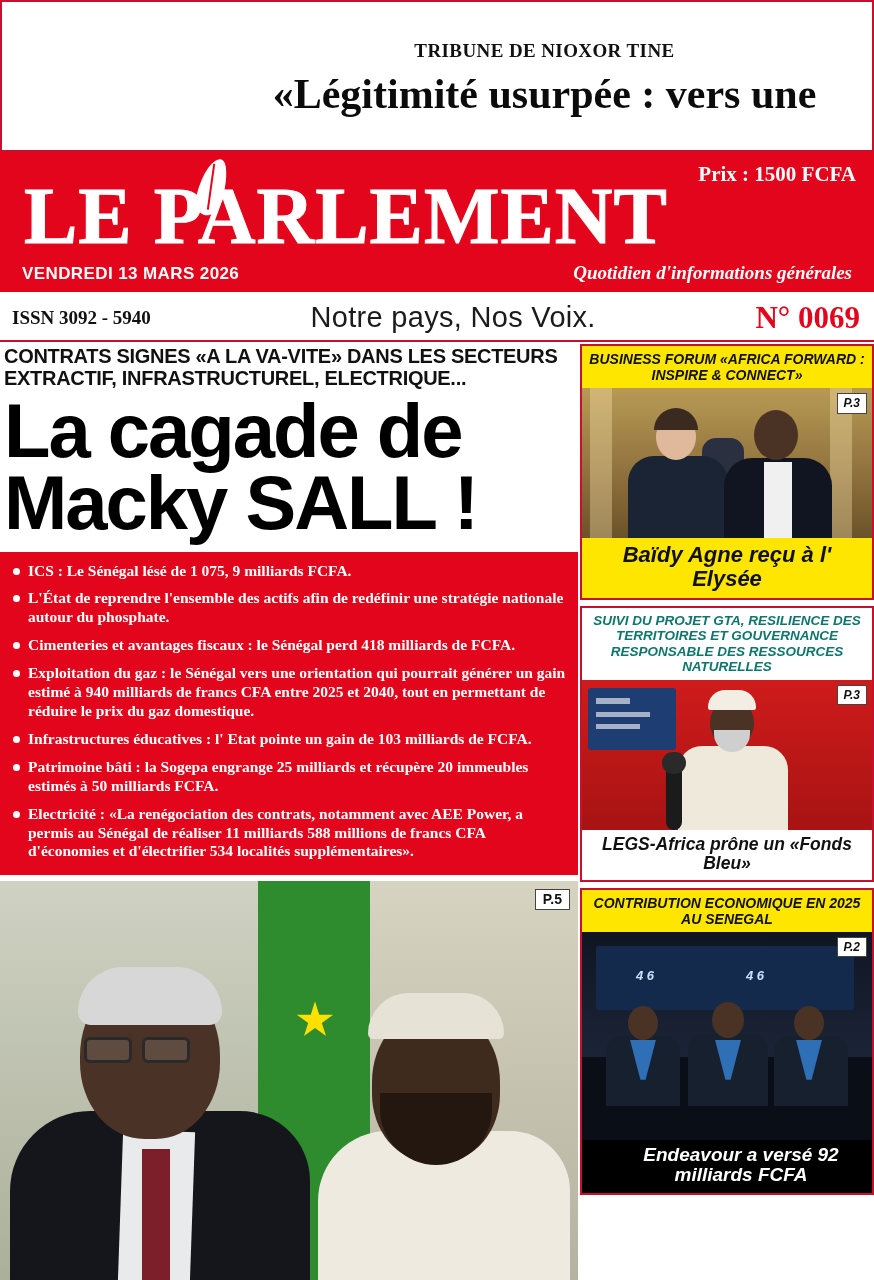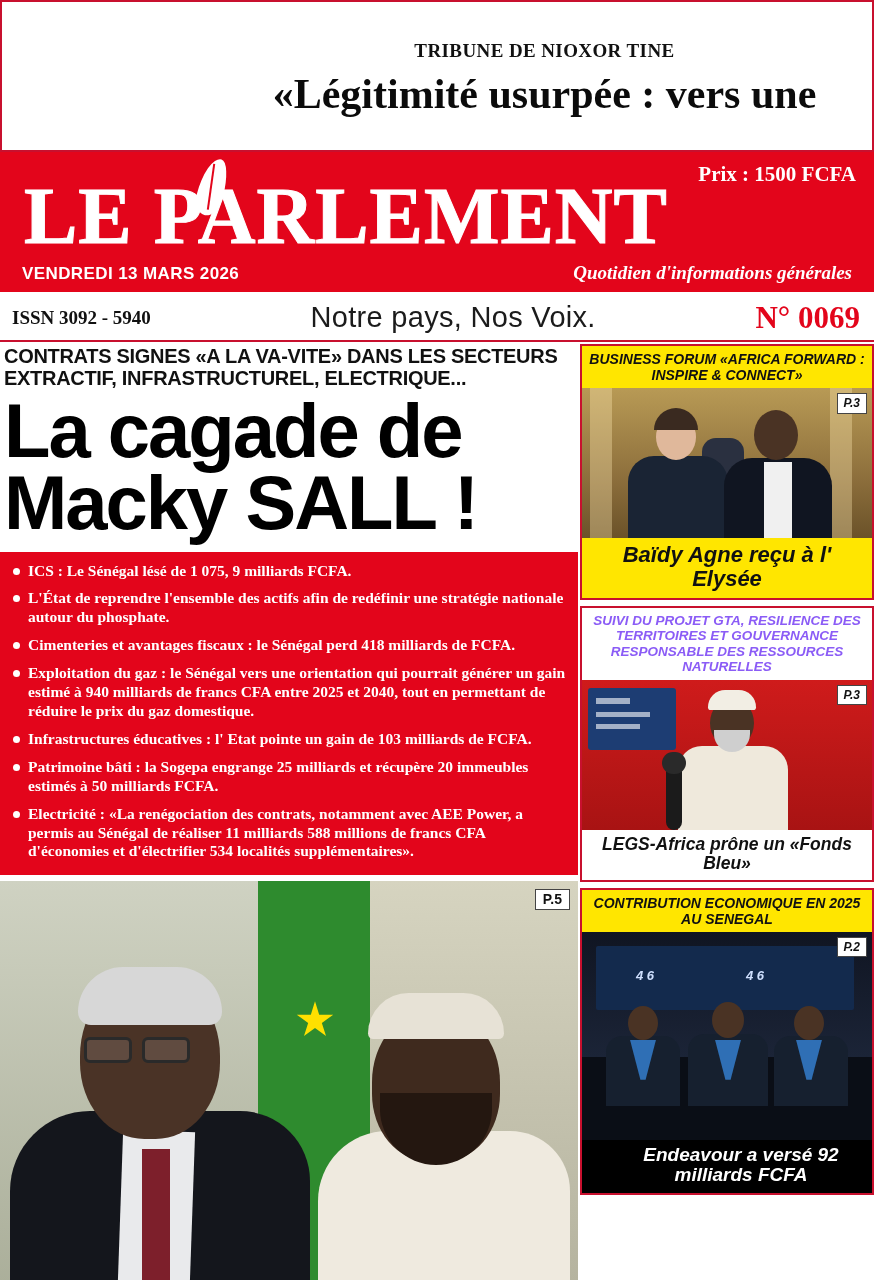--- a/index.html
+++ b/index.html
@@ -222,21 +222,21 @@
   
   .right-col {
     position: absolute; left: 580px; top: 344px; width: 294px; height: 936px;
   }
   .box { border: 2px solid #c8102e; margin-bottom: 6px; background: #fff; font-style: italic; }
   .box-kicker {
     background: #ffe600; color: #111; text-align: center;
     font-weight: bold; font-size: 14px; line-height: 1.15;
     padding: 5px 6px;
   }
-  .box-kicker.plain { background: #fff; color: #8b5cf6; font-size: 13.5px; }
+  .box-kicker.plain { background: #fff; color: #0f766e; font-size: 13.5px; }
   .box-photo { position: relative; width: 100%; height: 150px; overflow: hidden; }
   .box-photo .page-badge { right: 5px; top: 5px; font-size: 12px; padding: 2px 6px; }
   .box-caption {
     text-align: center; font-weight: bold; font-size: 22px; line-height: 1.08;
     padding: 5px 4px 7px 4px; color: #111;
   }
   .box-caption.small { font-size: 17.5px; }
   .box-caption.onyellow { background: #ffe600; }
   .box-caption.onblack { background: #000; color: #fff; font-size: 19px; padding-left: 32px; }
 

